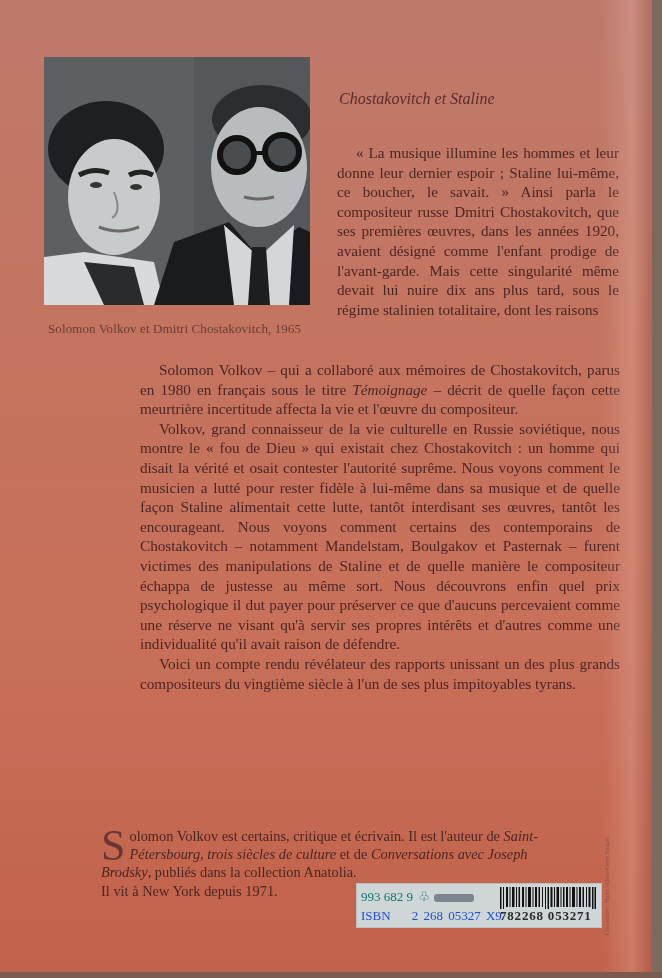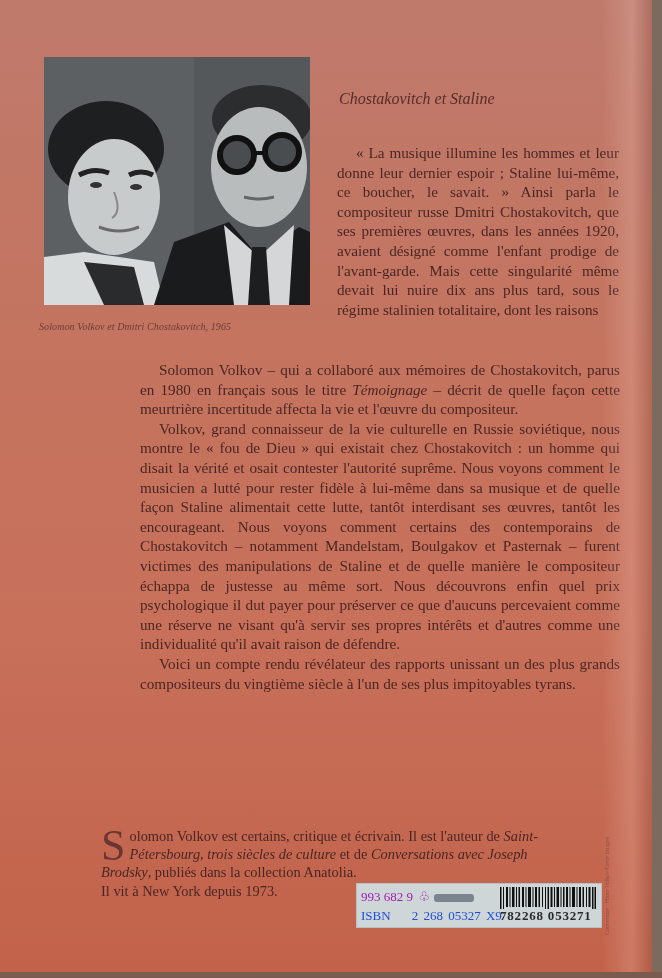--- a/index.html
+++ b/index.html
@@ -21,22 +21,22 @@
   .bottom-edge { position: absolute; left: 0; bottom: 0; width: 662px; height: 6px; background: #7a5b50; }
 
   .photo {
     position: absolute; left: 44px; top: 57px; width: 266px; height: 248px;
     background: radial-gradient(ellipse at 30% 45%, #8a8d8f 0%, #5e6163 45%, #3f4244 100%);
     overflow: hidden;
   }
   .photo svg { width: 100%; height: 100%; display: block; }
 
   .caption {
-    position: absolute; left: 39px; top: 321px; width: 260px;
-    font-style: italic; font-size: 10px; color: #6a3c36; letter-spacing: 0.1px;
+    position: absolute; left: 48px; top: 321px; width: 260px;
+    font-size: 13px; color: #6a3c36; letter-spacing: 0.1px;
   }
   .title {
     position: absolute; left: 339px; top: 90px;
     font-style: italic; font-size: 16px; color: #5a2c2a;
   }
   .text { color: #4a2624; font-size: 15.2px; line-height: 19.6px; }
   .col {
     position: absolute; left: 337px; top: 143px; width: 282px; text-align: justify;
   }
   .col p, .wide p { margin: 0; }
@@ -49,21 +49,21 @@
     position: absolute; left: 101px; top: 827px; width: 470px;
     font-size: 14.4px; line-height: 18.2px; color: #4a2624;
   }
   .dropcap {
     float: left; font-size: 44px; line-height: 34px; margin: 2px 4px 0 0; color: #6b3532;
   }
   .barcode-box {
     position: absolute; left: 356px; top: 883px; width: 244px; height: 43px;
     background: #cfd6d8; border: 1px solid #b8c0c2;
   }
-  .bc-line1 { position: absolute; left: 4px; top: 5px; font-size: 13px; color: #a21caf; white-space: nowrap; }
+  .bc-line1 { position: absolute; left: 4px; top: 5px; font-size: 13px; color: #0f766e; white-space: nowrap; }
   .bc-line2 { position: absolute; left: 4px; top: 24px; font-size: 13px; color: #1d4ed8; white-space: nowrap; word-spacing: 2px; }
   .price-smudge { display: inline-block; width: 40px; height: 8px; background: #7b8590; border-radius: 3px; vertical-align: middle; margin-left: 2px; }
   .logo-glyph { font-size: 13px; margin: 0 2px; }
   .bars { position: absolute; left: 143px; top: 3px; width: 96px; height: 22px; }
   .bars svg { width: 100%; height: 100%; display: block; }
   .ean { position: absolute; left: 143px; top: 24px; font-size: 13px; color: #2a2a2a; letter-spacing: 0.8px; font-weight: bold; }
   .credit {
     position: absolute; left: 604px; top: 740px; width: 200px;
     transform: rotate(-90deg); transform-origin: left top;
     font-size: 6px; color: #8a4a44; white-space: nowrap; translate: 0 195px;
@@ -115,21 +115,21 @@
   </div>
 
   <div class="wide text">
     <p class="indent"><span>Solomon Volkov – qui a collaboré aux mémoires de Chostakovitch, parus en 1980 en français sous le titre </span><i>Témoignage</i><span> – décrit de quelle façon cette meurtrière incertitude affecta la vie et l'œuvre du compositeur.</span></p>
     <p class="indent">Volkov, grand connaisseur de la vie culturelle en Russie soviétique, nous montre le « fou de Dieu » qui existait chez Chostakovitch : un homme qui disait la vérité et osait contester l'autorité suprême. Nous voyons comment le musicien a lutté pour rester fidèle à lui-même dans sa musique et de quelle façon Staline alimentait cette lutte, tantôt interdisant ses œuvres, tantôt les encourageant. Nous voyons comment certains des contemporains de Chostakovitch – notamment Mandelstam, Boulgakov et Pasternak – furent victimes des manipulations de Staline et de quelle manière le compositeur échappa de justesse au même sort. Nous découvrons enfin quel prix psychologique il dut payer pour préserver ce que d'aucuns percevaient comme une réserve ne visant qu'à servir ses propres intérêts et d'autres comme une individualité qu'il avait raison de défendre.</p>
     <p class="indent">Voici un compte rendu révélateur des rapports unissant un des plus grands compositeurs du vingtième siècle à l'un de ses plus impitoyables tyrans.</p>
   </div>
 
   <div class="bio">
     <span class="dropcap">S</span><span>olomon Volkov est certains, critique et écrivain. Il est l'auteur de </span><i>Saint-Pétersbourg, trois siècles de culture</i><span> et de </span><i>Conversations avec Joseph Brodsky</i><span>, publiés dans la collection Anatolia.</span><br>
-    <span>Il vit à New York depuis 1973.</span>
+    <span>Il vit à New York depuis 1971.</span>
   </div>
 
   <div class="barcode-box">
     <div class="bc-line1">
       <span>993 682 9</span>
       <span class="logo-glyph">♧</span><span class="price-smudge"></span>
     </div>
     <div class="bc-line2">
       <span>ISBN</span>&nbsp;&nbsp;&nbsp;
       <span>2 268 05327 X</span><span>9</span>

